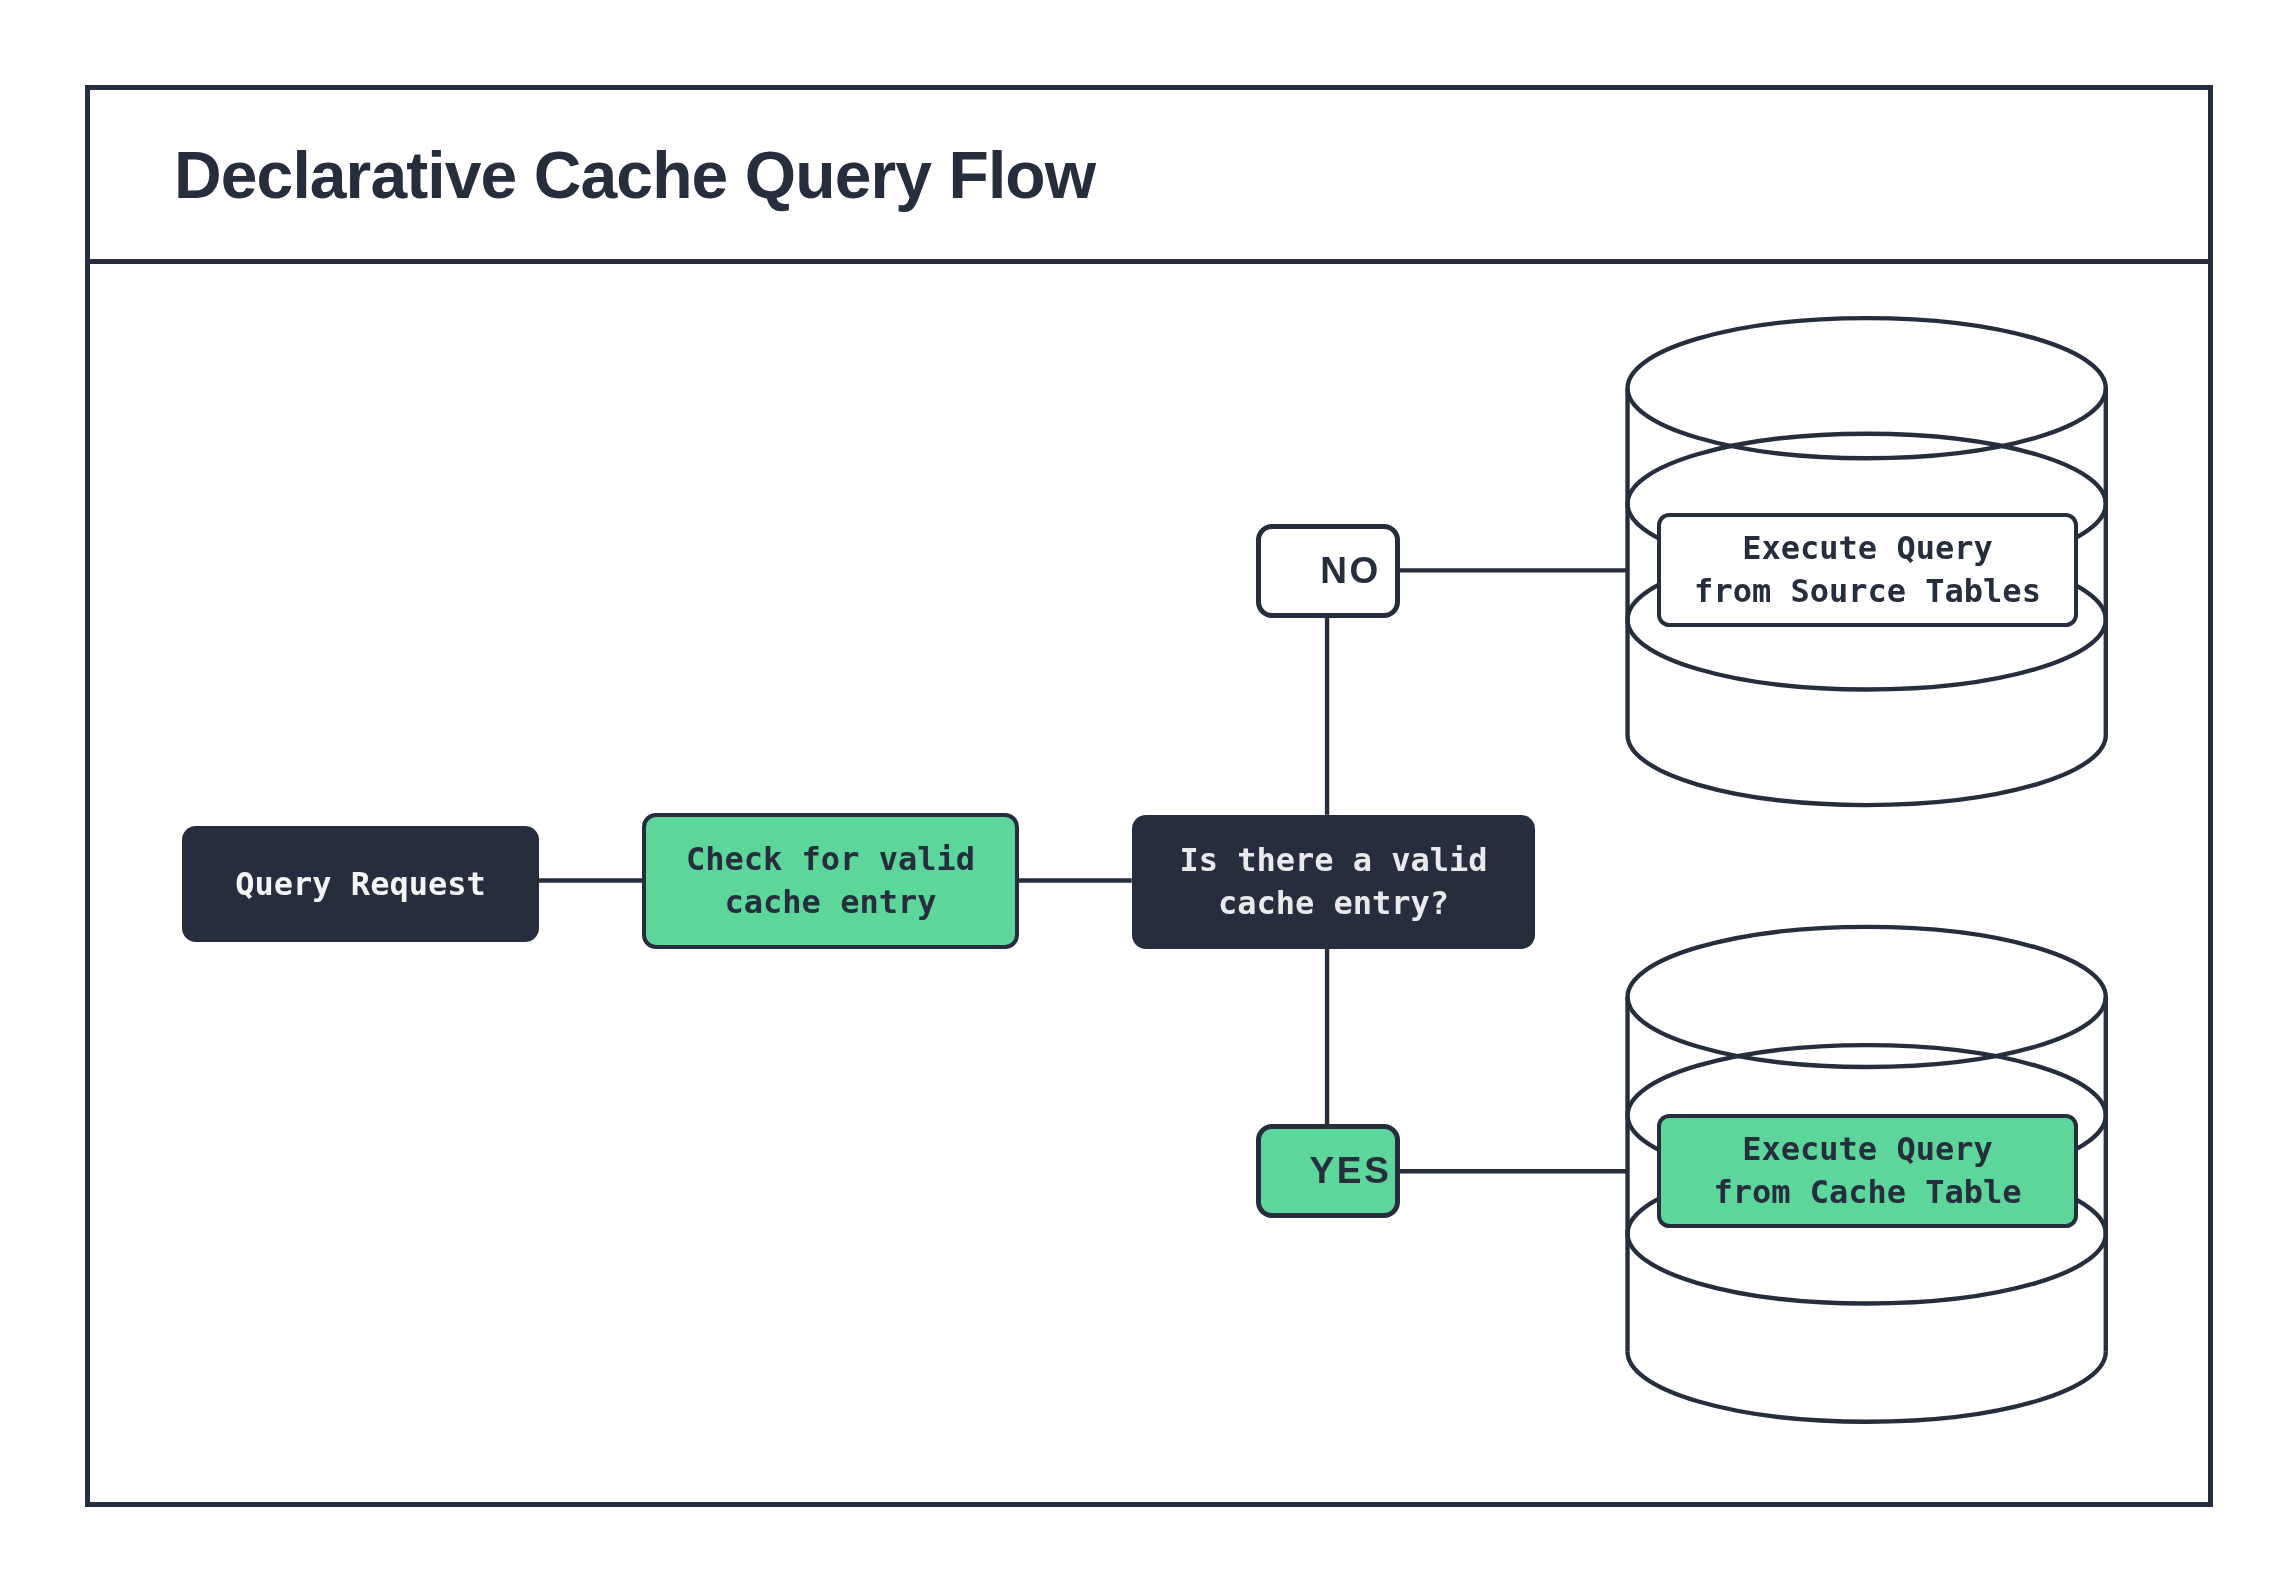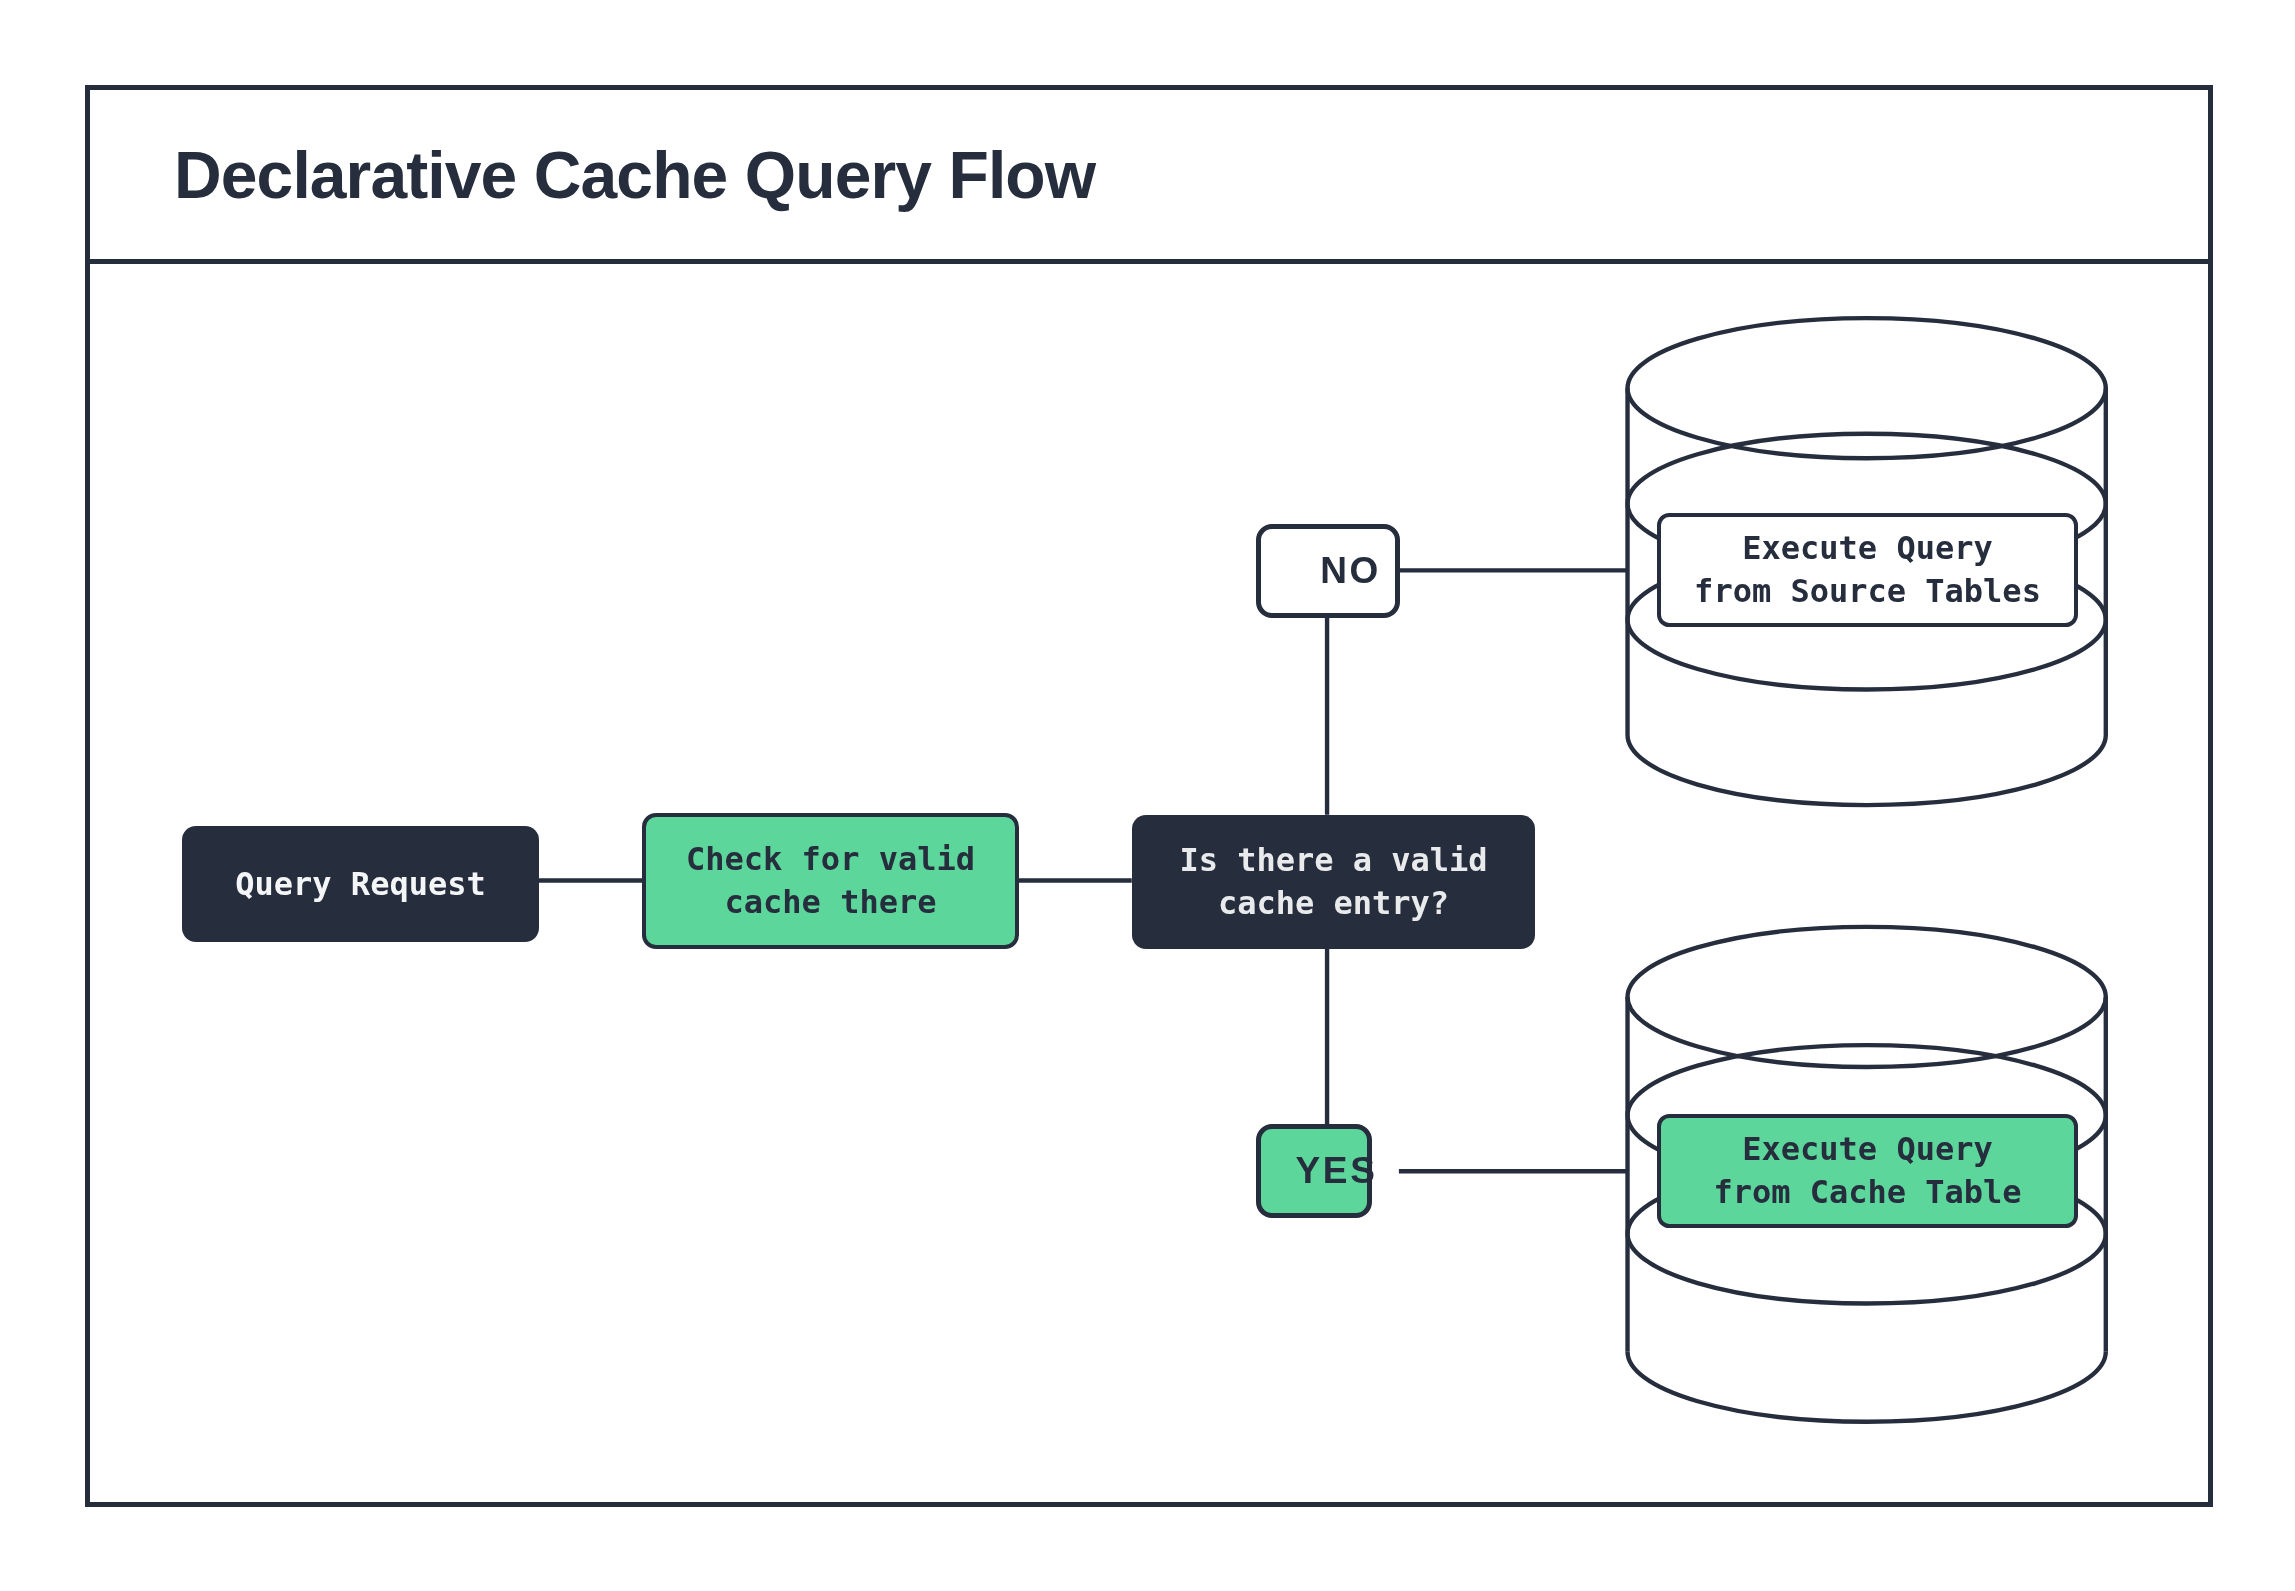--- a/index.html
+++ b/index.html
@@ -68,21 +68,21 @@
     font-weight: 700; font-size: 37px; letter-spacing: 2.6px;
     border-radius: 16px;
     padding-left: 45px;
   }
   .pill.node-plain, .pill.node-green { border-width: 5.3px; }
 
   #node-query    { left: 182px;  top: 826px;  width: 357px; height: 116px; }
   #node-check    { left: 642px;  top: 813px;  width: 377px; height: 136px; }
   #node-decision { left: 1132px; top: 815px;  width: 403px; height: 134px; }
   #node-no       { left: 1256px; top: 524px;  width: 144px; height: 94px; }
-  #node-yes      { left: 1256px; top: 1124px; width: 116px; height: 94px; }
+  #node-yes      { left: 1256px; top: 1124px; width: 144px; height: 94px; }
   #label-source  { left: 1657px; top: 513px;  width: 421px; height: 114px; border-radius: 12.3px; }
   #label-cache   { left: 1657px; top: 1114px; width: 421px; height: 114px; border-radius: 12.3px; }
 </style>
 </head>
 <body>
 
 <div class="canvas">
 
   <div class="frame">
     <div class="titlebar">
@@ -118,21 +118,21 @@
       <path d="M 1858 1543 A 273 80 0 0 0 2404 1543"></path>
     </g>
   </svg>
 
   <div class="node node-query" id="node-query">
     <span>Query Request</span>
   </div>
 
   <div class="node node-green" id="node-check">
     <span>Check for valid</span>
-    <span>cache there</span>
+    <span>cache entry</span>
   </div>
 
   <div class="node node-dark" id="node-decision">
     <span>Is there a valid</span>
     <span>cache entry?</span>
   </div>
 
   <div class="node node-plain pill" id="node-no">
     <span>NO</span>
   </div>

